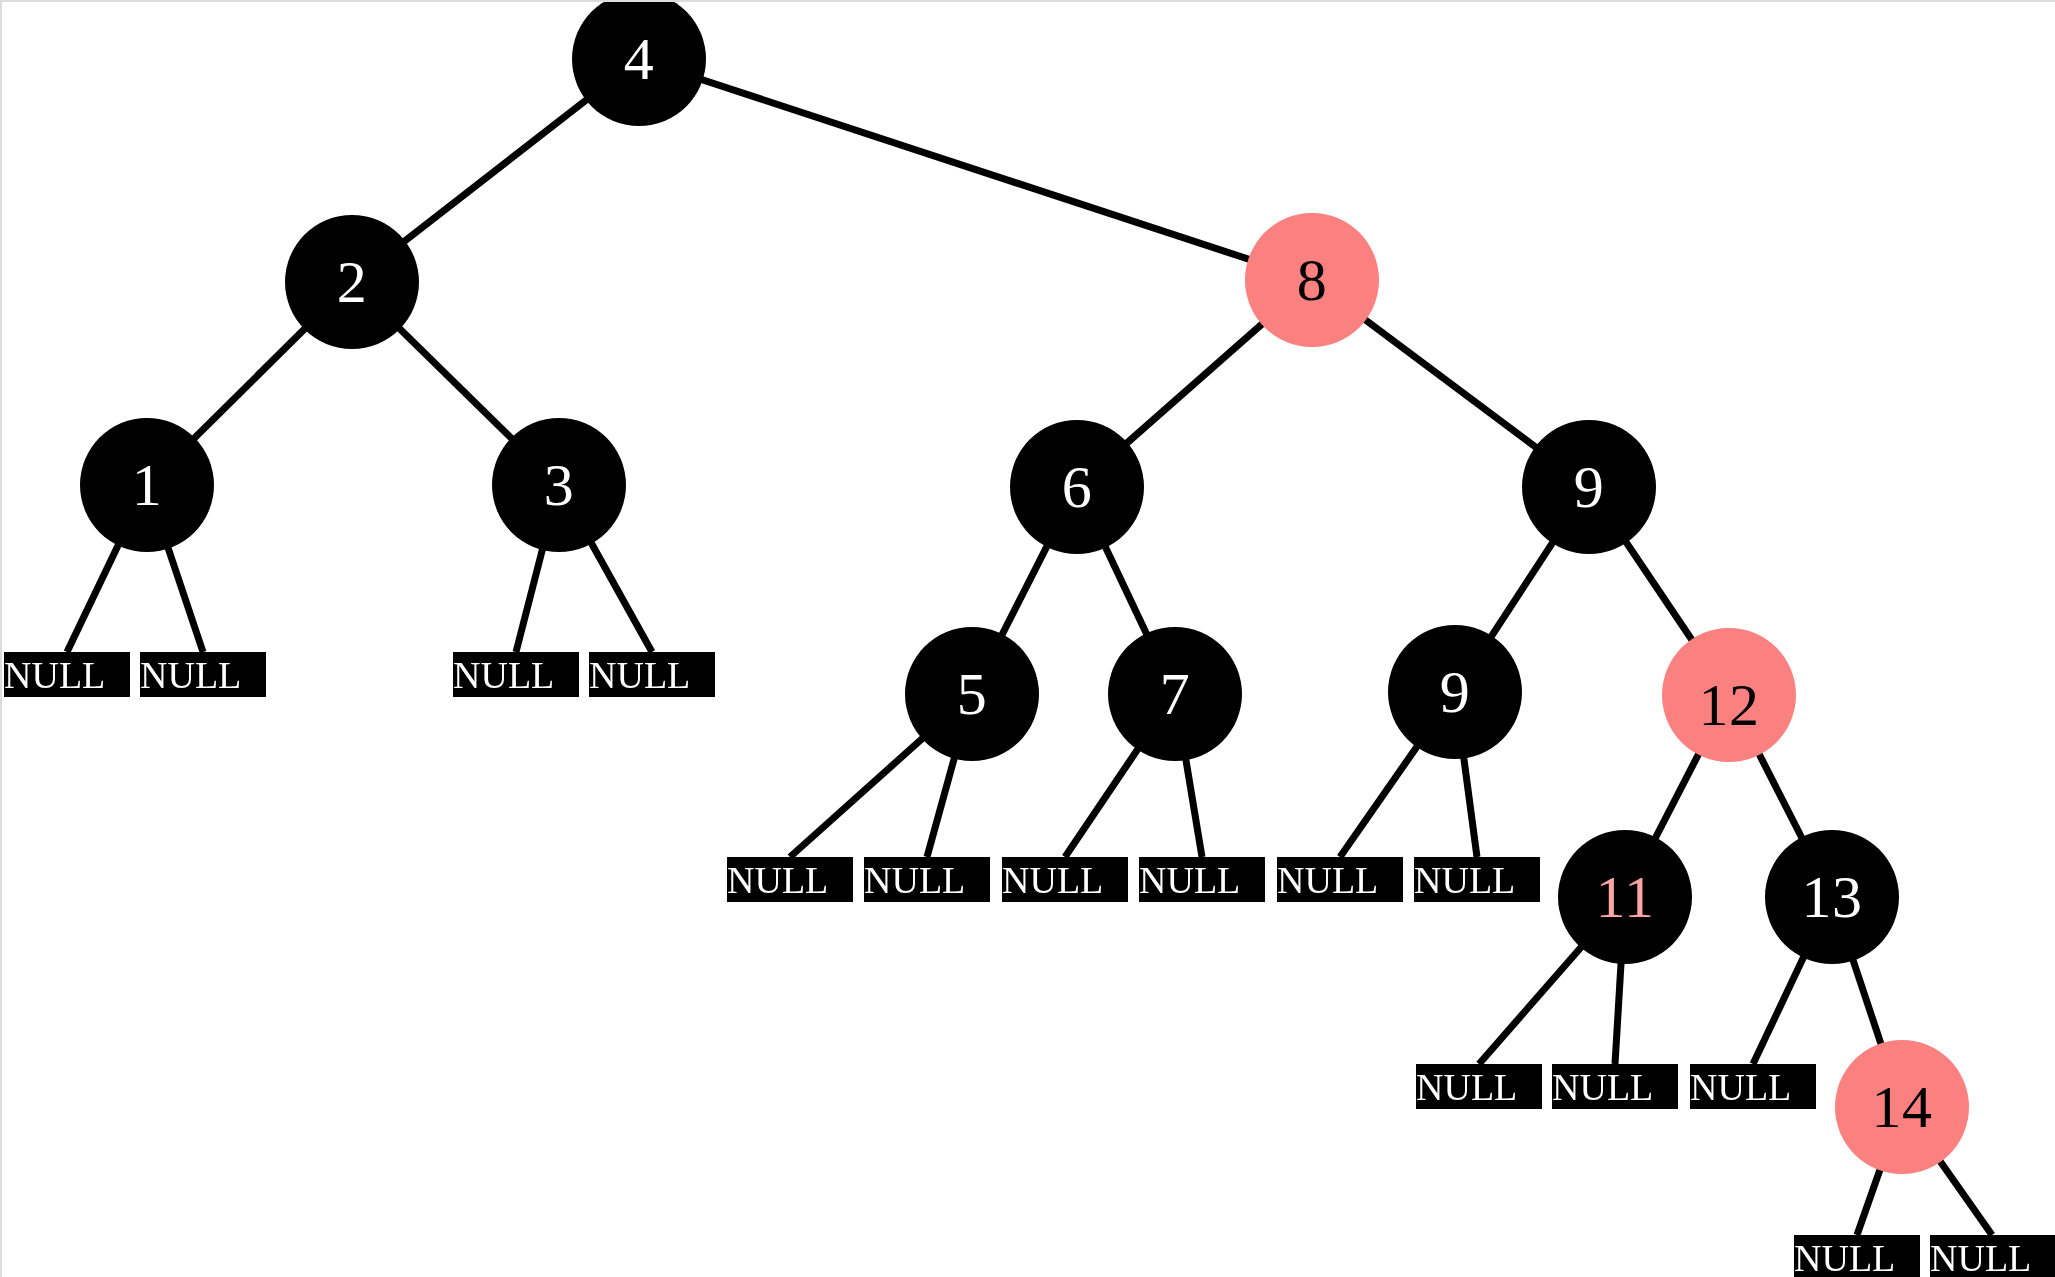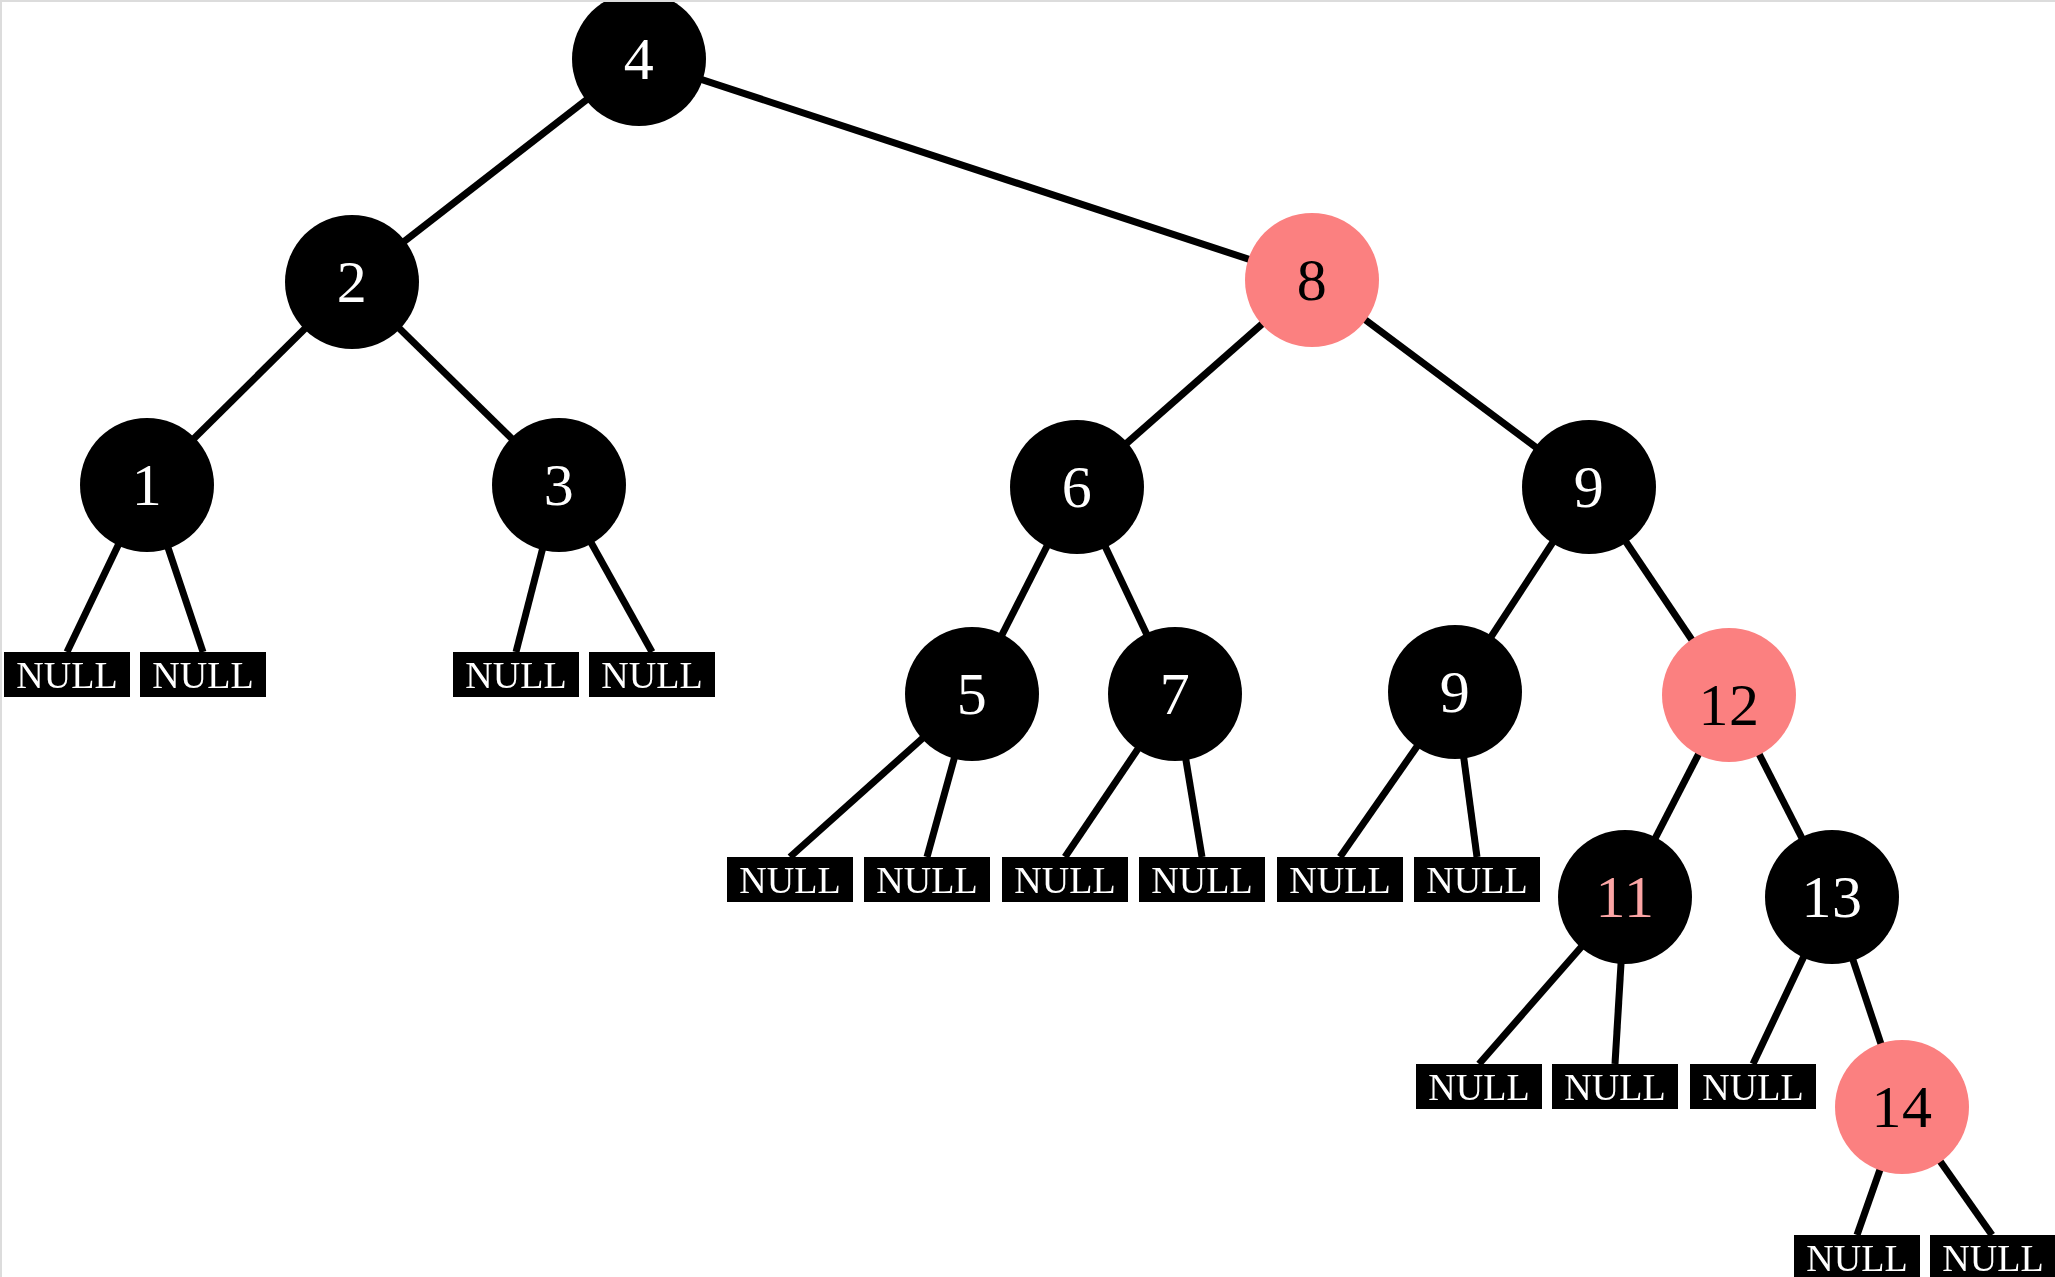--- a/index.html
+++ b/index.html
@@ -49,21 +49,20 @@
     font-family: "Liberation Serif", "DejaVu Serif", serif;
     font-weight: 400;
     letter-spacing: 0.5px;
   }
   .null-leaf {
     position: absolute;
     background: #000000;
     color: #ffffff;
     display: flex;
     align-items: center;
-    justify-content: center;
     box-sizing: border-box;
     font-family: "Liberation Serif", "DejaVu Serif", serif;
     font-size: 38px;
     line-height: 1;
     letter-spacing: 0px;
     user-select: none;
   }
 </style>
 </head>
 <body>

